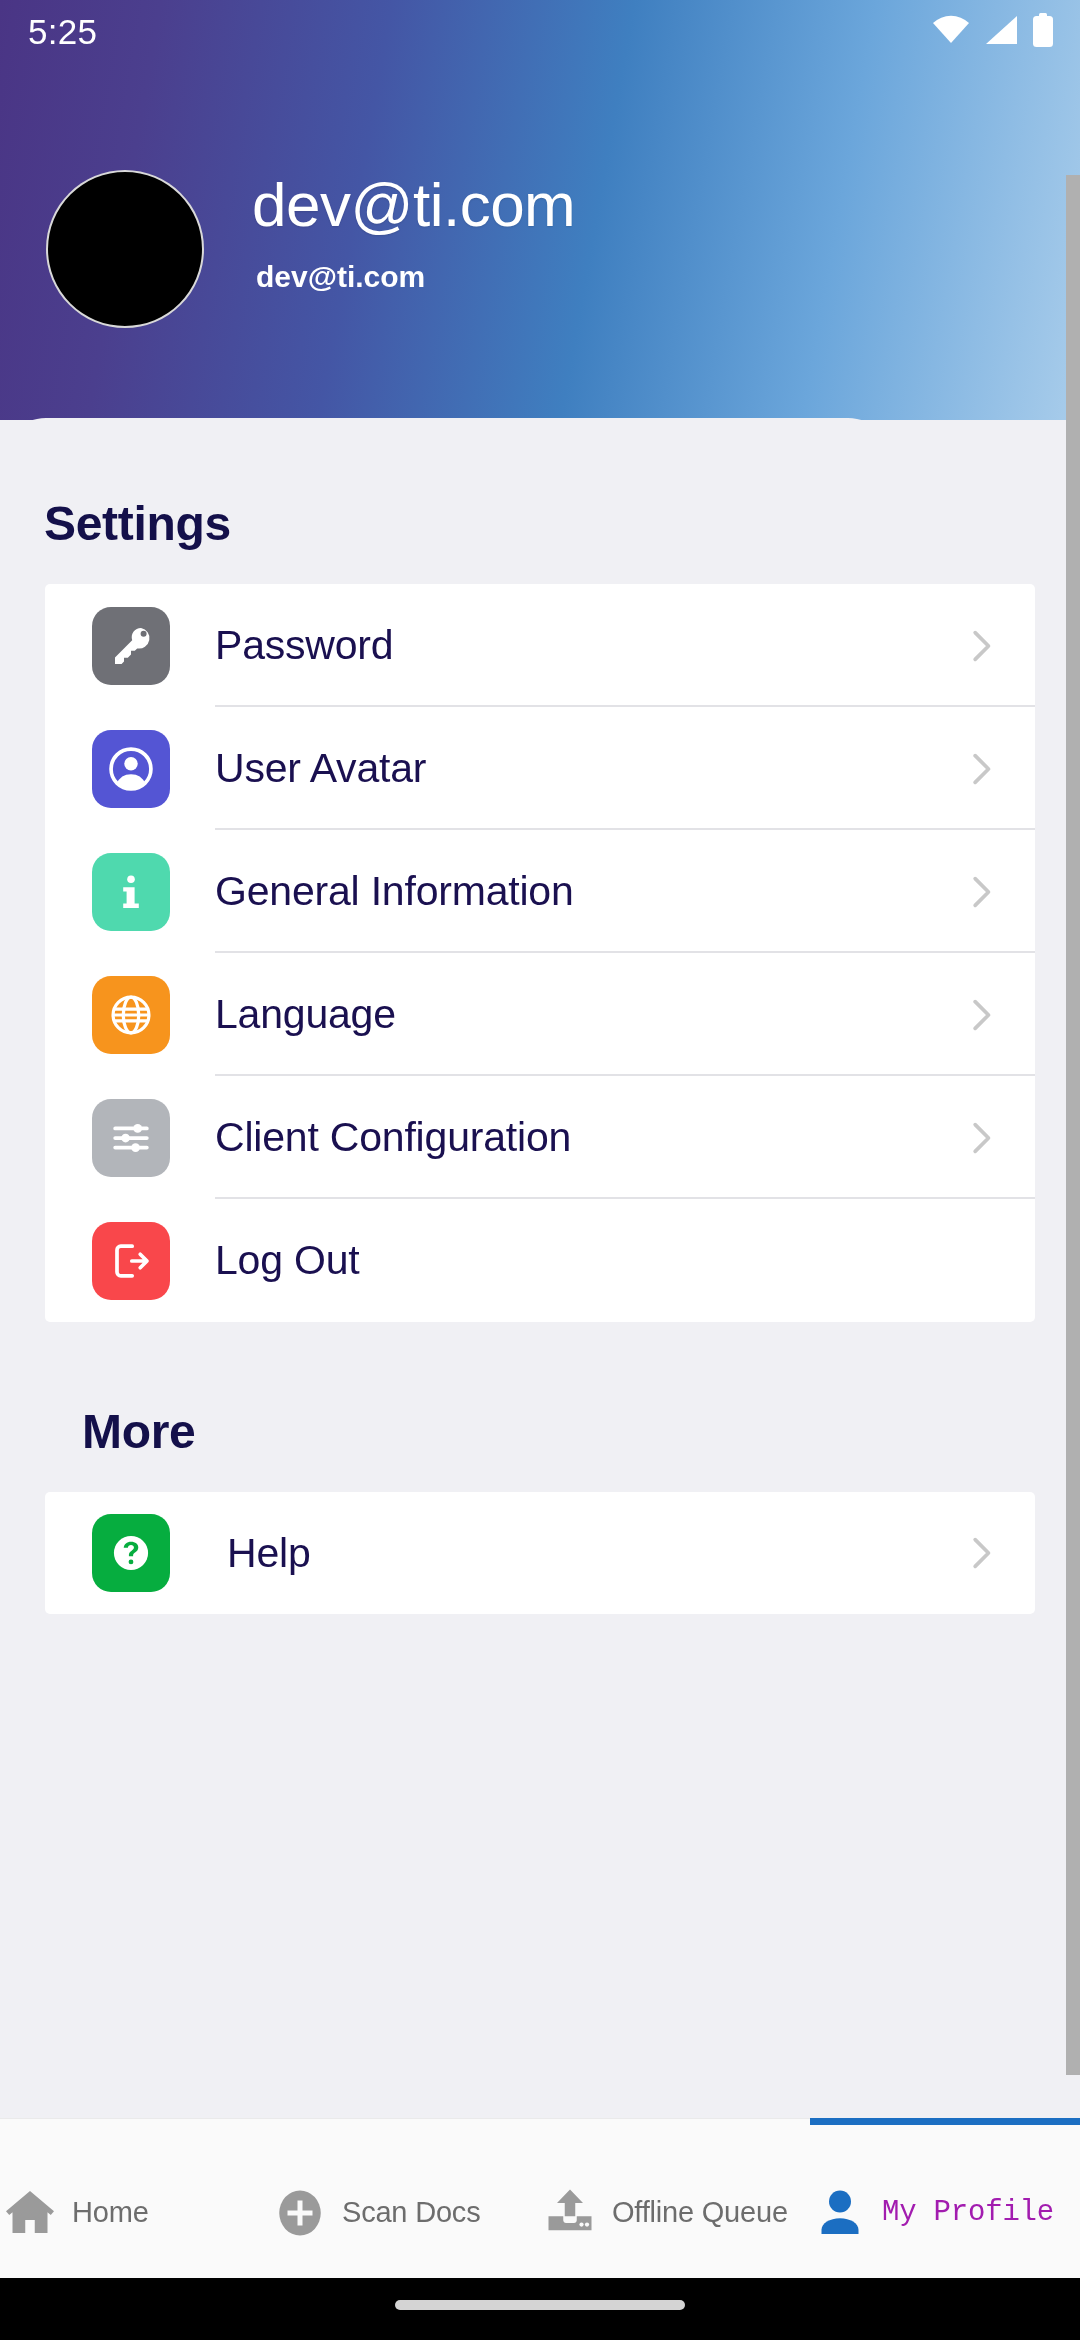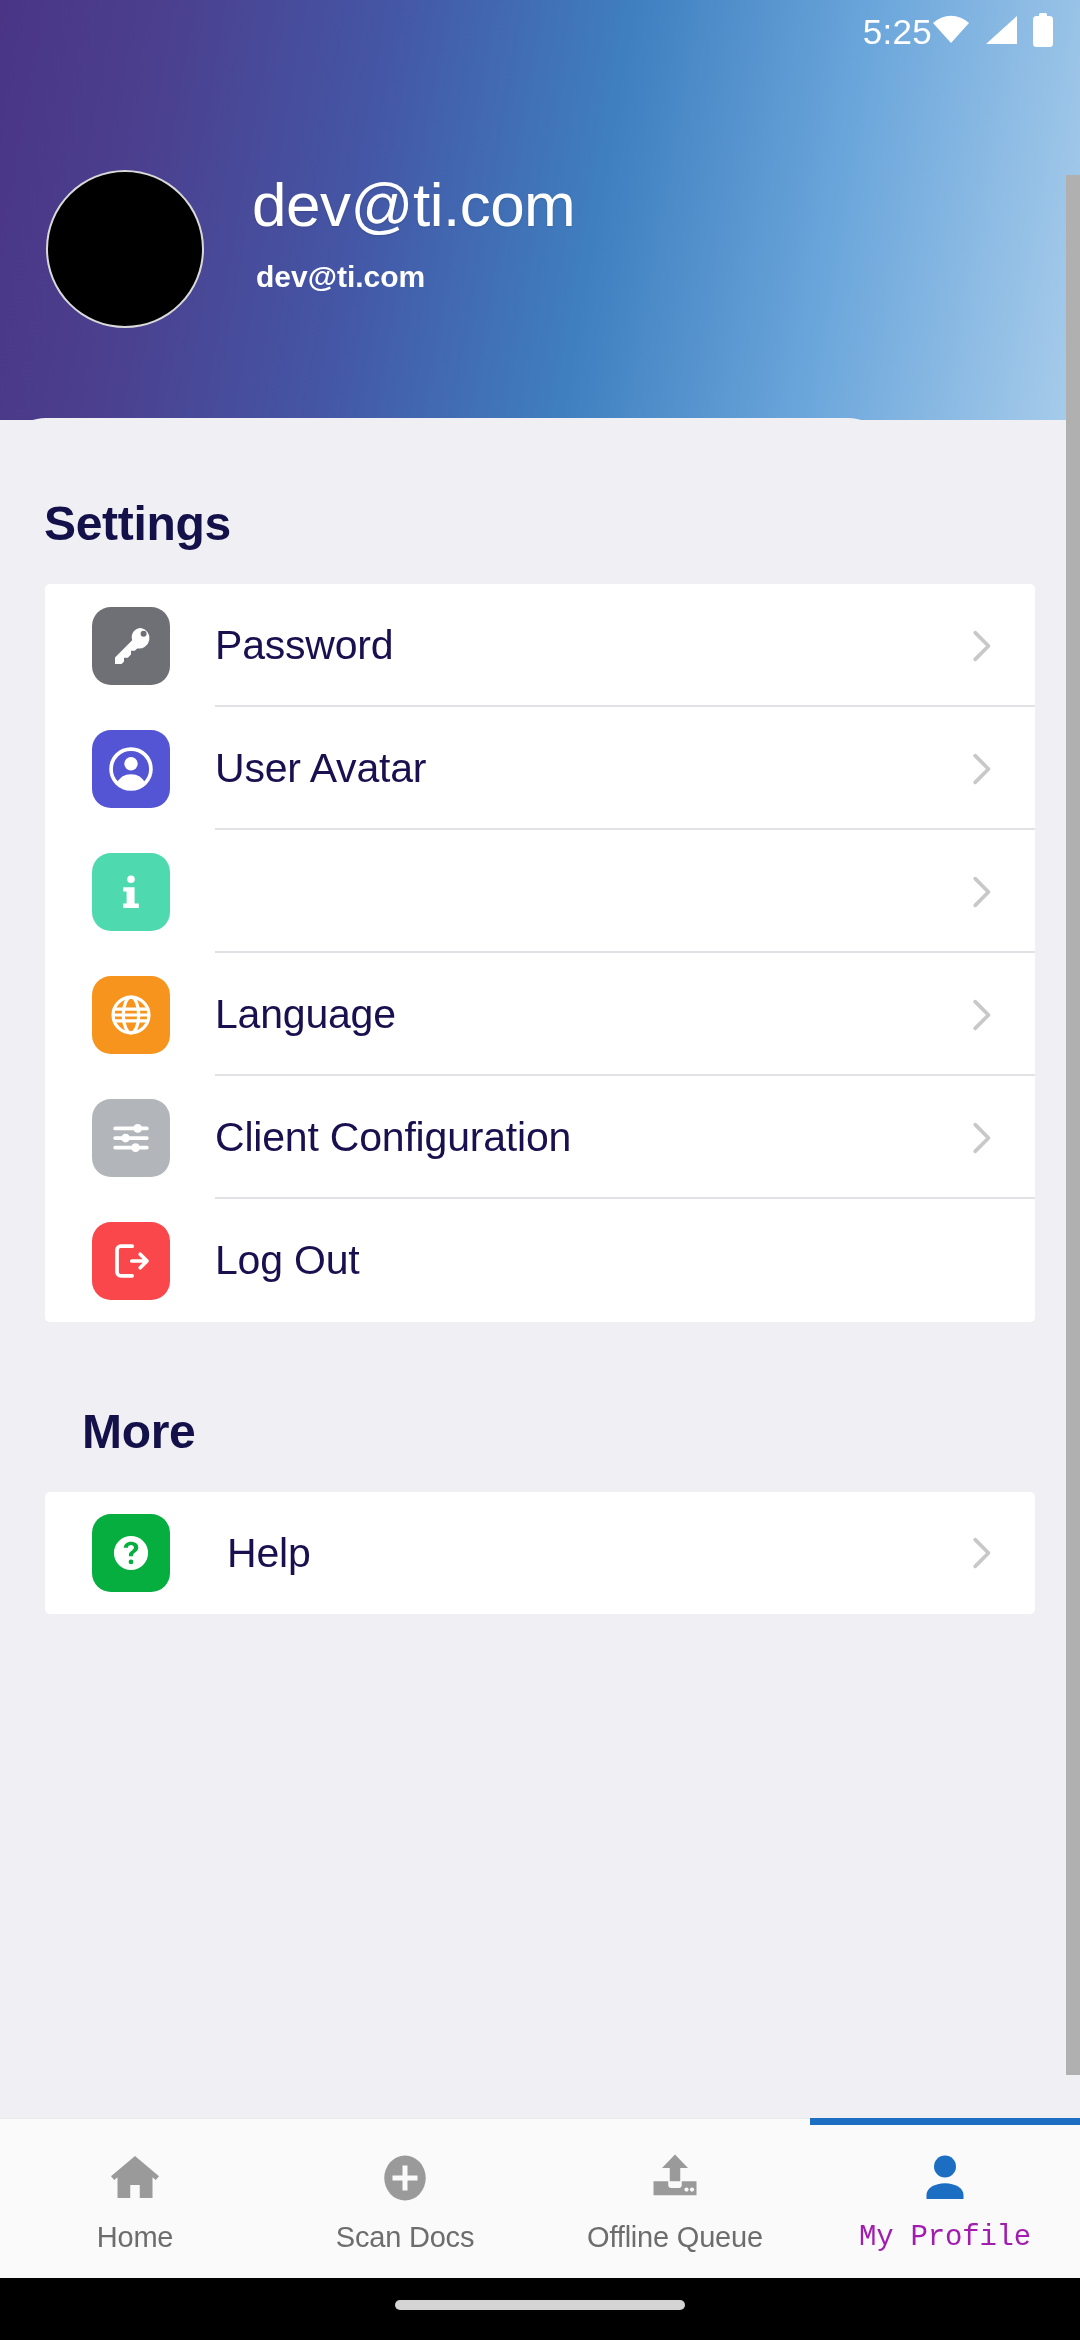--- a/index.html
+++ b/index.html
@@ -11,21 +11,21 @@
   }
   .phone { position:relative; width:1080px; height:2340px; background:#f0f0f4; overflow:hidden; }
 
   
   .header {
     position:absolute; left:0; top:0; width:1080px; height:420px;
     background:linear-gradient(100deg,#4a3585 0%,#4b3f8e 14%,#4456a5 34%,#3f7fc0 55%,#6ba6db 76%,#a9cdeb 100%);
   }
   .statusbar {
     position:absolute; left:0; top:0; width:1080px; height:64px;
-    display:flex; align-items:center; justify-content:flex-end;
+    display:flex; align-items:center; justify-content:space-between;
     padding:0 26px 0 28px;
   }
   .sb-time { color:#fff; font-size:35px; letter-spacing:.3px; }
   .sb-icons { display:flex; align-items:center; gap:14px; }
 
   .profile { position:absolute; left:0; top:160px; width:996px; height:180px; }
   .avatar {
     position:absolute; left:46px; top:10px; width:158px; height:158px;
     border-radius:50%; background:#000; border:2px solid rgba(255,255,255,.85);
   }
@@ -80,21 +80,21 @@
     background:#b0b0b0;
   }
 
   
   .navbar {
     position:absolute; left:0; bottom:62px; width:1080px; height:160px;
     background:#fafafa; display:flex; border-top:1px solid #eaeaea;
   }
   .tab {
     flex:1; position:relative;
-    display:flex; flex-direction:column; align-items:center; justify-content:flex-start;
+    display:flex; flex-direction:row; align-items:center; justify-content:flex-start;
     padding-top:28px; gap:12px;
   }
   .tab .t-label { font-size:29px; color:#6d6d6d; letter-spacing:-.2px; }
   .tab.active .t-label { color:#a21caf;font-family:Liberation Mono, monospace; }
   .tab .indicator {
     position:absolute; left:0; top:-1px; width:100%; height:7px; background:#1b6ec2;
   }
   .t-ico { height:62px; display:flex; align-items:center; justify-content:center; }
 
   .gesture { position:absolute; left:0; bottom:0; width:1080px; height:62px; background:#000; }
@@ -177,20 +177,21 @@
         <div class="divider"></div>
       </div>
 
       <div class="row">
         <div class="ic" style="background:#4fd9ae;">
           <svg width="48" height="48" viewBox="0 0 24 24" fill="#fff">
             <circle cx="12" cy="5.6" r="1.9"></circle>
             <path d="M9.8 9.6h4v8.2h2.1v2.2H8.1v-2.2h1.7v-6H8.1V9.6z"></path>
           </svg>
         </div>
+        <div class="row-label">General Information</div>
         <div class="chev">
           <svg width="40" height="48" viewBox="0 0 24 24" fill="none" stroke="#c8c8c8" stroke-width="2.2" stroke-linecap="round" stroke-linejoin="round">
               <path d="M8.5 4 L16.5 12 L8.5 20"></path>
             </svg>
         </div>
         <div class="divider"></div>
       </div>
 
       <div class="row">
         <div class="ic" style="background:#f7941d;">

